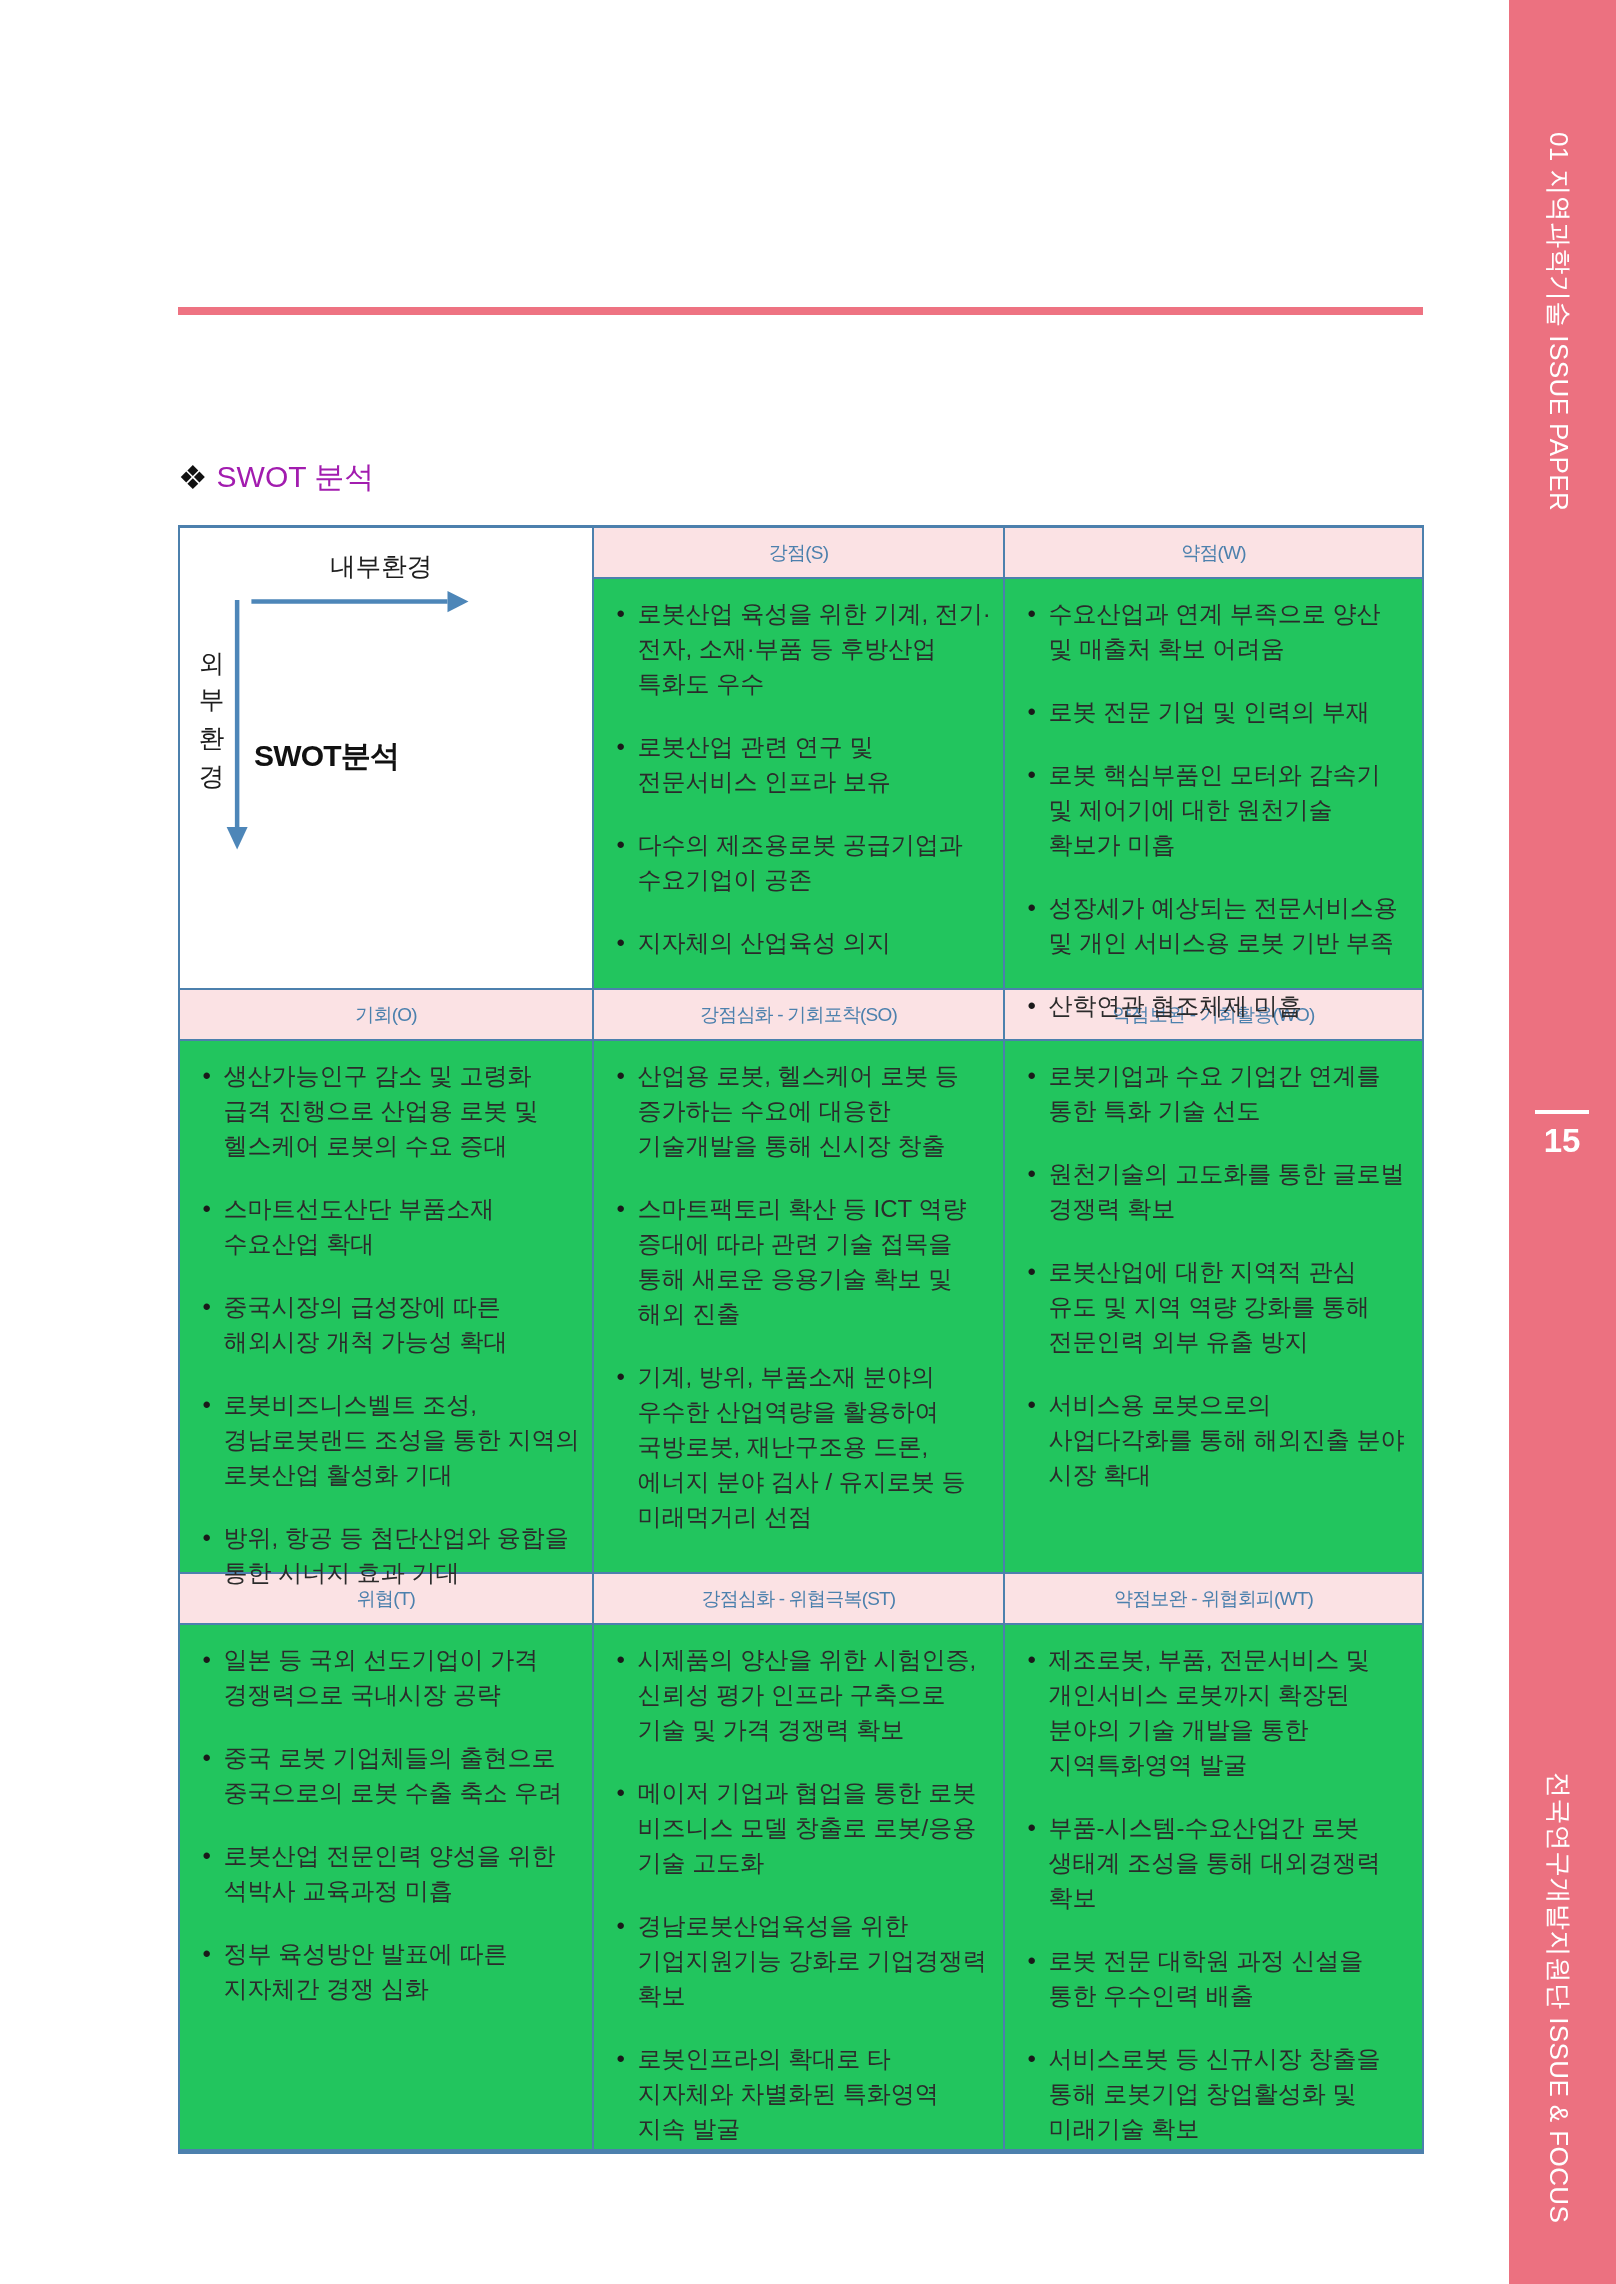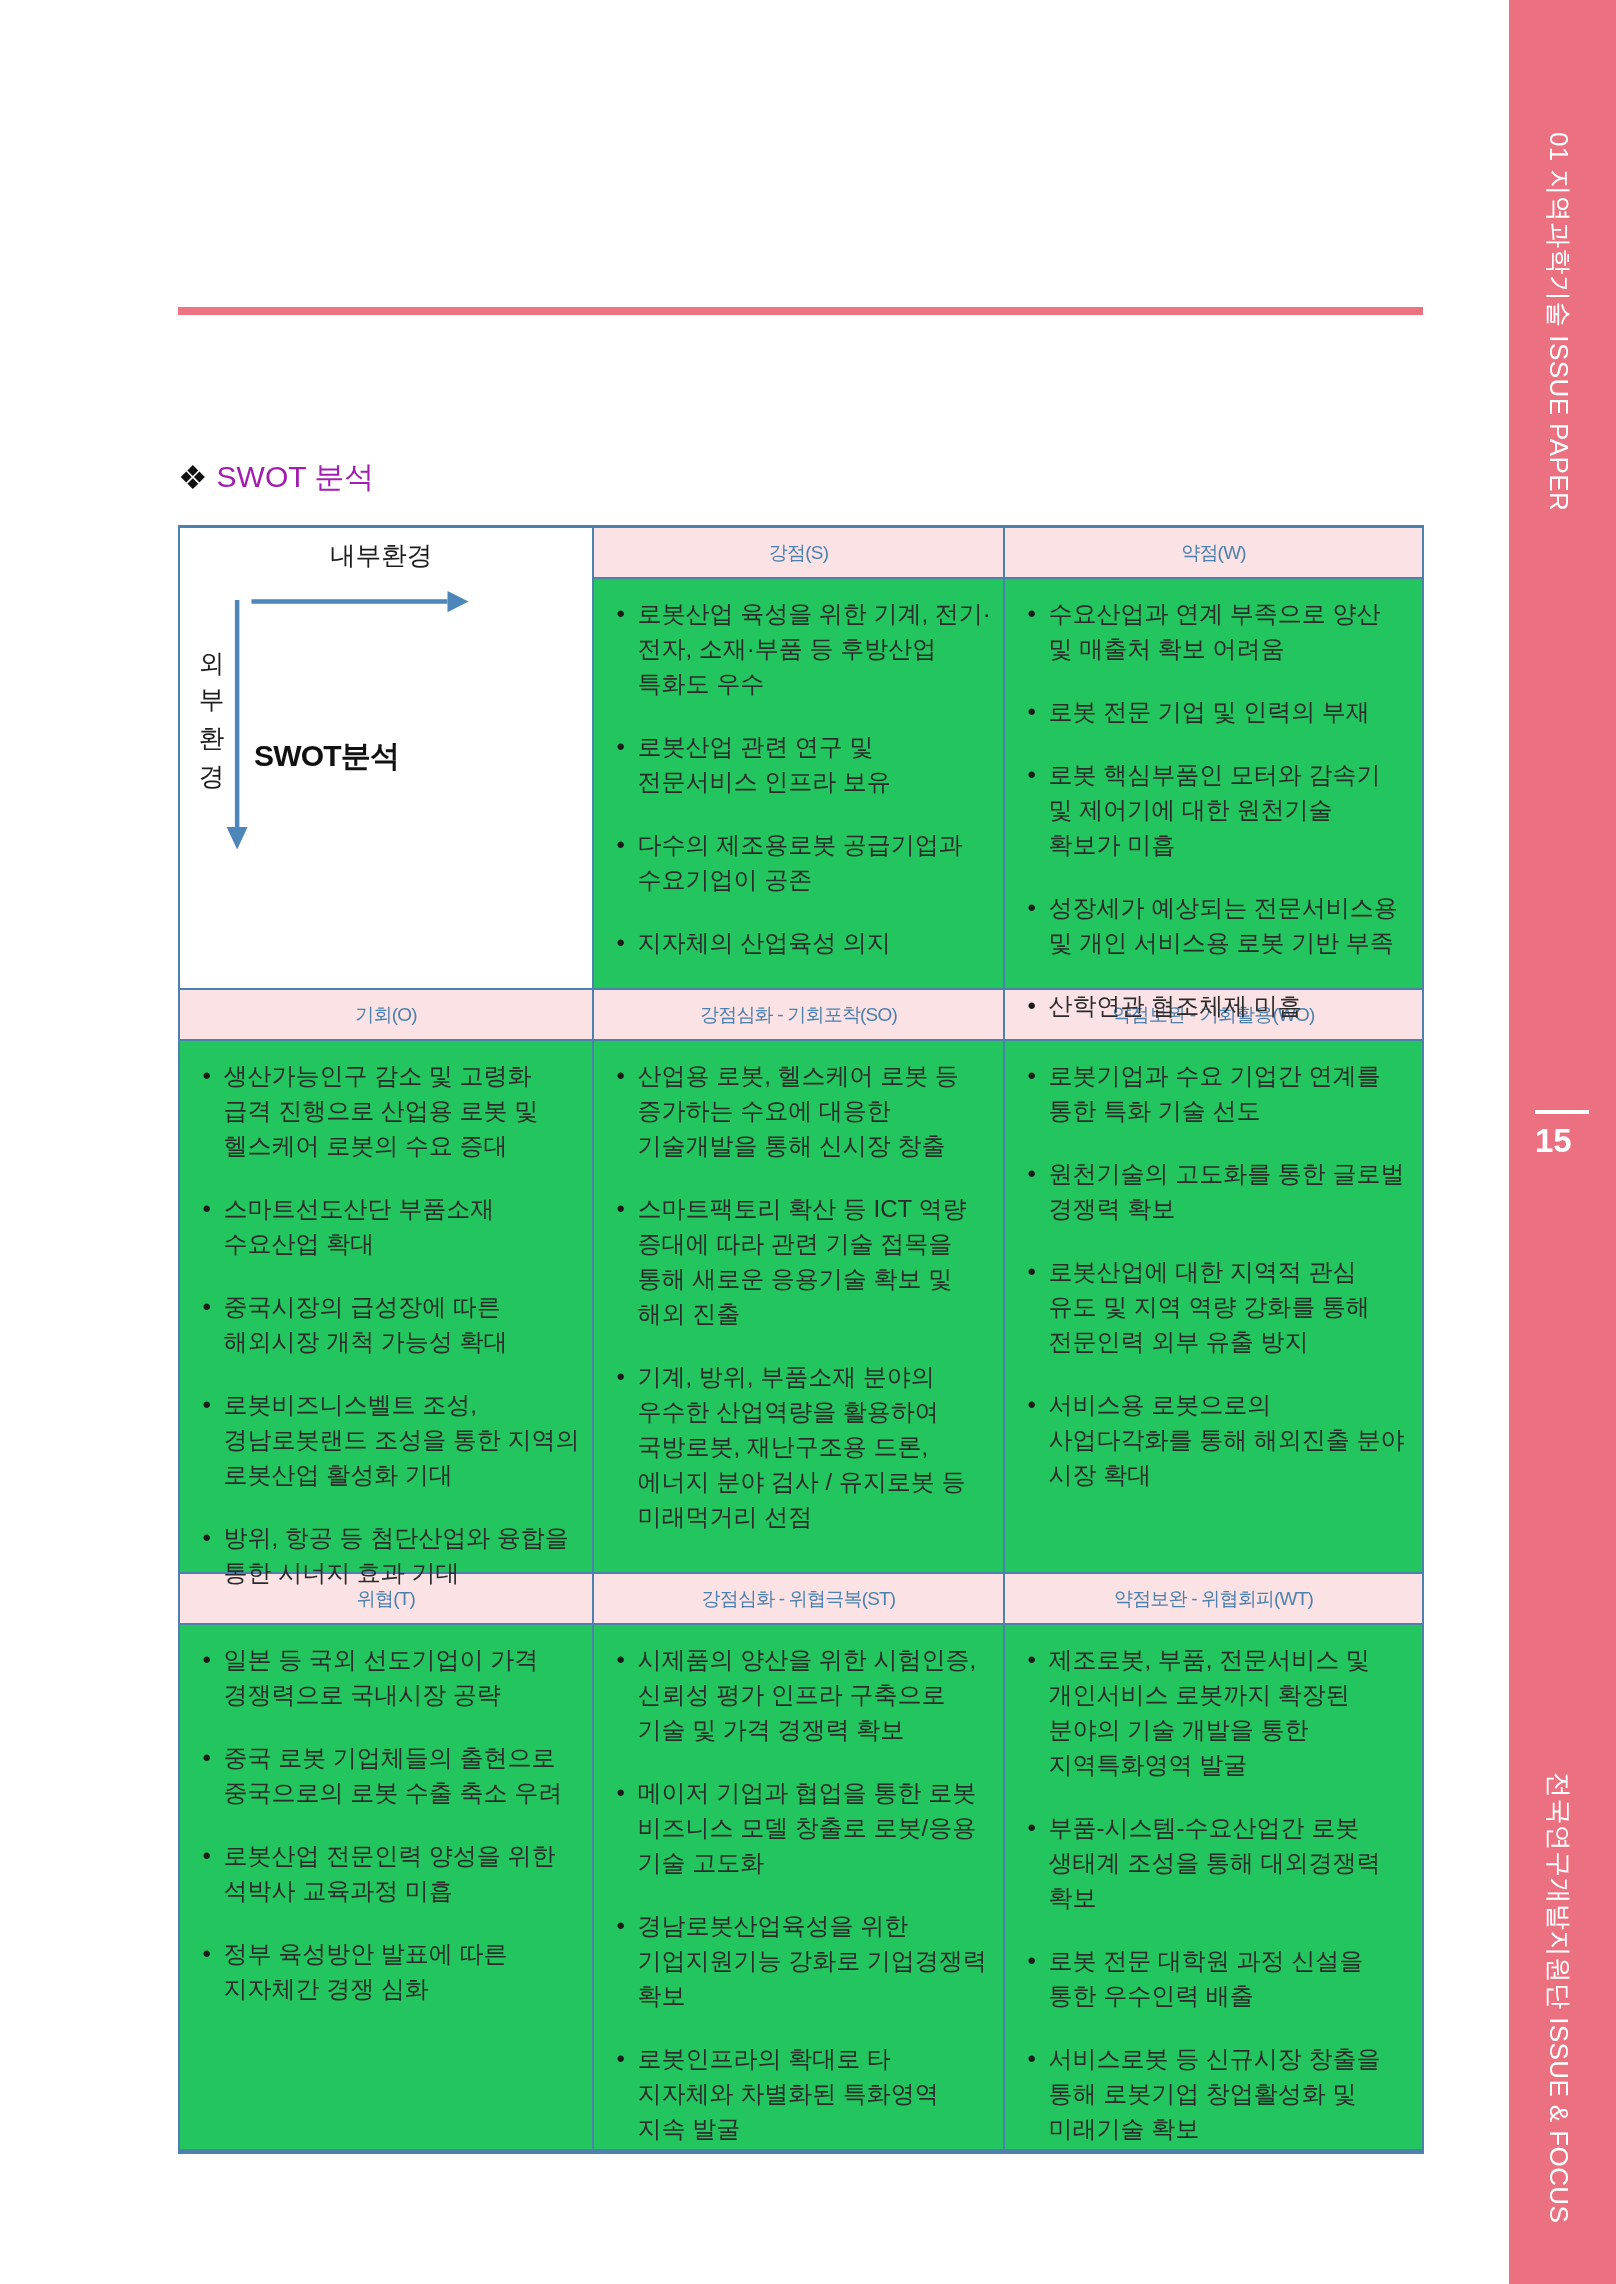--- a/index.html
+++ b/index.html
@@ -40,33 +40,33 @@
   .hdr{background:var(--header-pink);color:var(--blue);font-size:19px;display:flex;align-items:center;justify-content:center;letter-spacing:-0.8px;}
   .cell{background:#22c55e;}
   .cell ul{list-style:none;margin:0;padding:16.5px 12px 0 19.5px;}
   .cell li{position:relative;padding-left:24px;font-size:24px;line-height:35px;color:var(--text-dark);word-break:keep-all;overflow-wrap:anywhere;}
   .cell li::before{content:"•";position:absolute;left:3px;top:0;color:#1a1a1a;}
   .cell li + li{margin-top:28px;}
 
   
   .corner{grid-row:1/3;grid-column:1;position:relative;background:#fff;}
   .corner-arrows{position:absolute;left:0;top:0;}
-  .lbl-internal{position:absolute;left:150px;top:10px;font-size:25.6px;color:#1d1d1d;}
+  .lbl-internal{position:absolute;left:150px;top:21px;font-size:25.6px;color:#1d1d1d;}
   .lbl-external{position:absolute;left:15px;top:105px;font-size:25.6px;color:#1d1d1d;
     writing-mode:vertical-rl;text-orientation:upright;letter-spacing:12px;}
   .lbl-swot{position:absolute;left:74px;top:208px;font-size:30px;font-weight:700;color:#111;letter-spacing:-0.8px;}
 
   
   .sidebar{position:absolute;left:1509px;top:0;width:108px;height:2284px;background:var(--accent-pink);}
   .sidebar-v{position:absolute;white-space:nowrap;color:#ffffff;font-size:26px;
     transform:rotate(90deg);transform-origin:left top;letter-spacing:0.4px;}
   .sidebar-v.top{left:1576px;top:132px;}
   .sidebar-v.bottom{left:1576px;top:1772px;}
   .pageno-rule{position:absolute;left:1535px;top:1110px;width:54px;height:3.8px;background:#ffffff;}
-  .pageno{position:absolute;left:1535px;top:1122px;width:54px;text-align:left;color:#ffffff;font-size:33px;font-weight:700;}
+  .pageno{position:absolute;left:1535px;top:1122px;width:54px;text-align:center;color:#ffffff;font-size:33px;font-weight:700;}
 </style>
 </head>
 <body>
 
 <div class="page">
 
   <div class="top-rule"></div>
 
 
   <div class="section-label">

